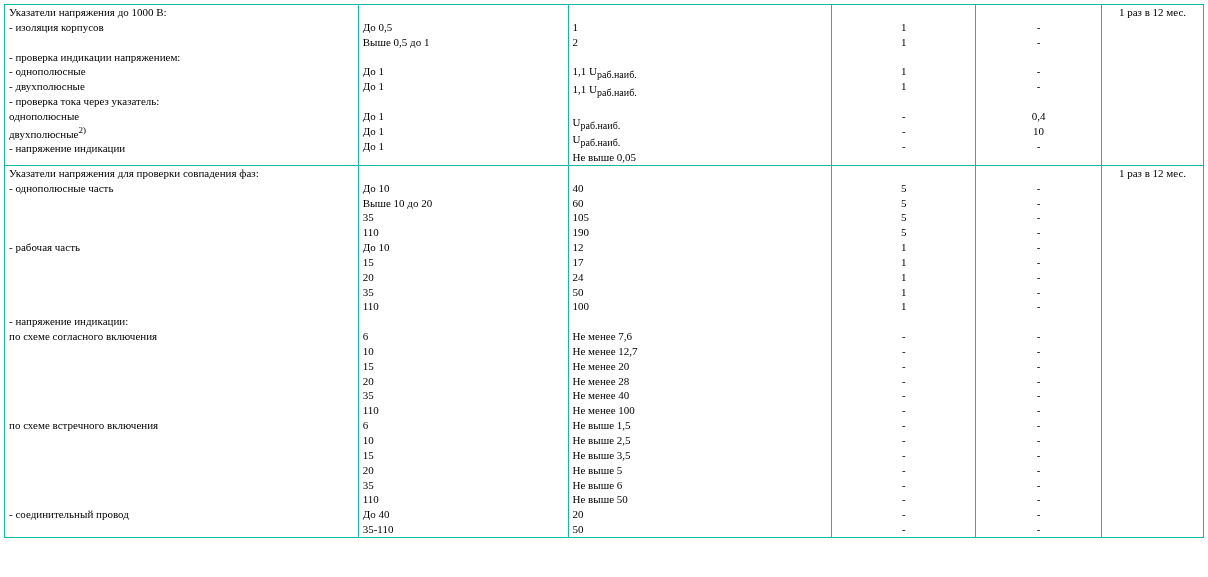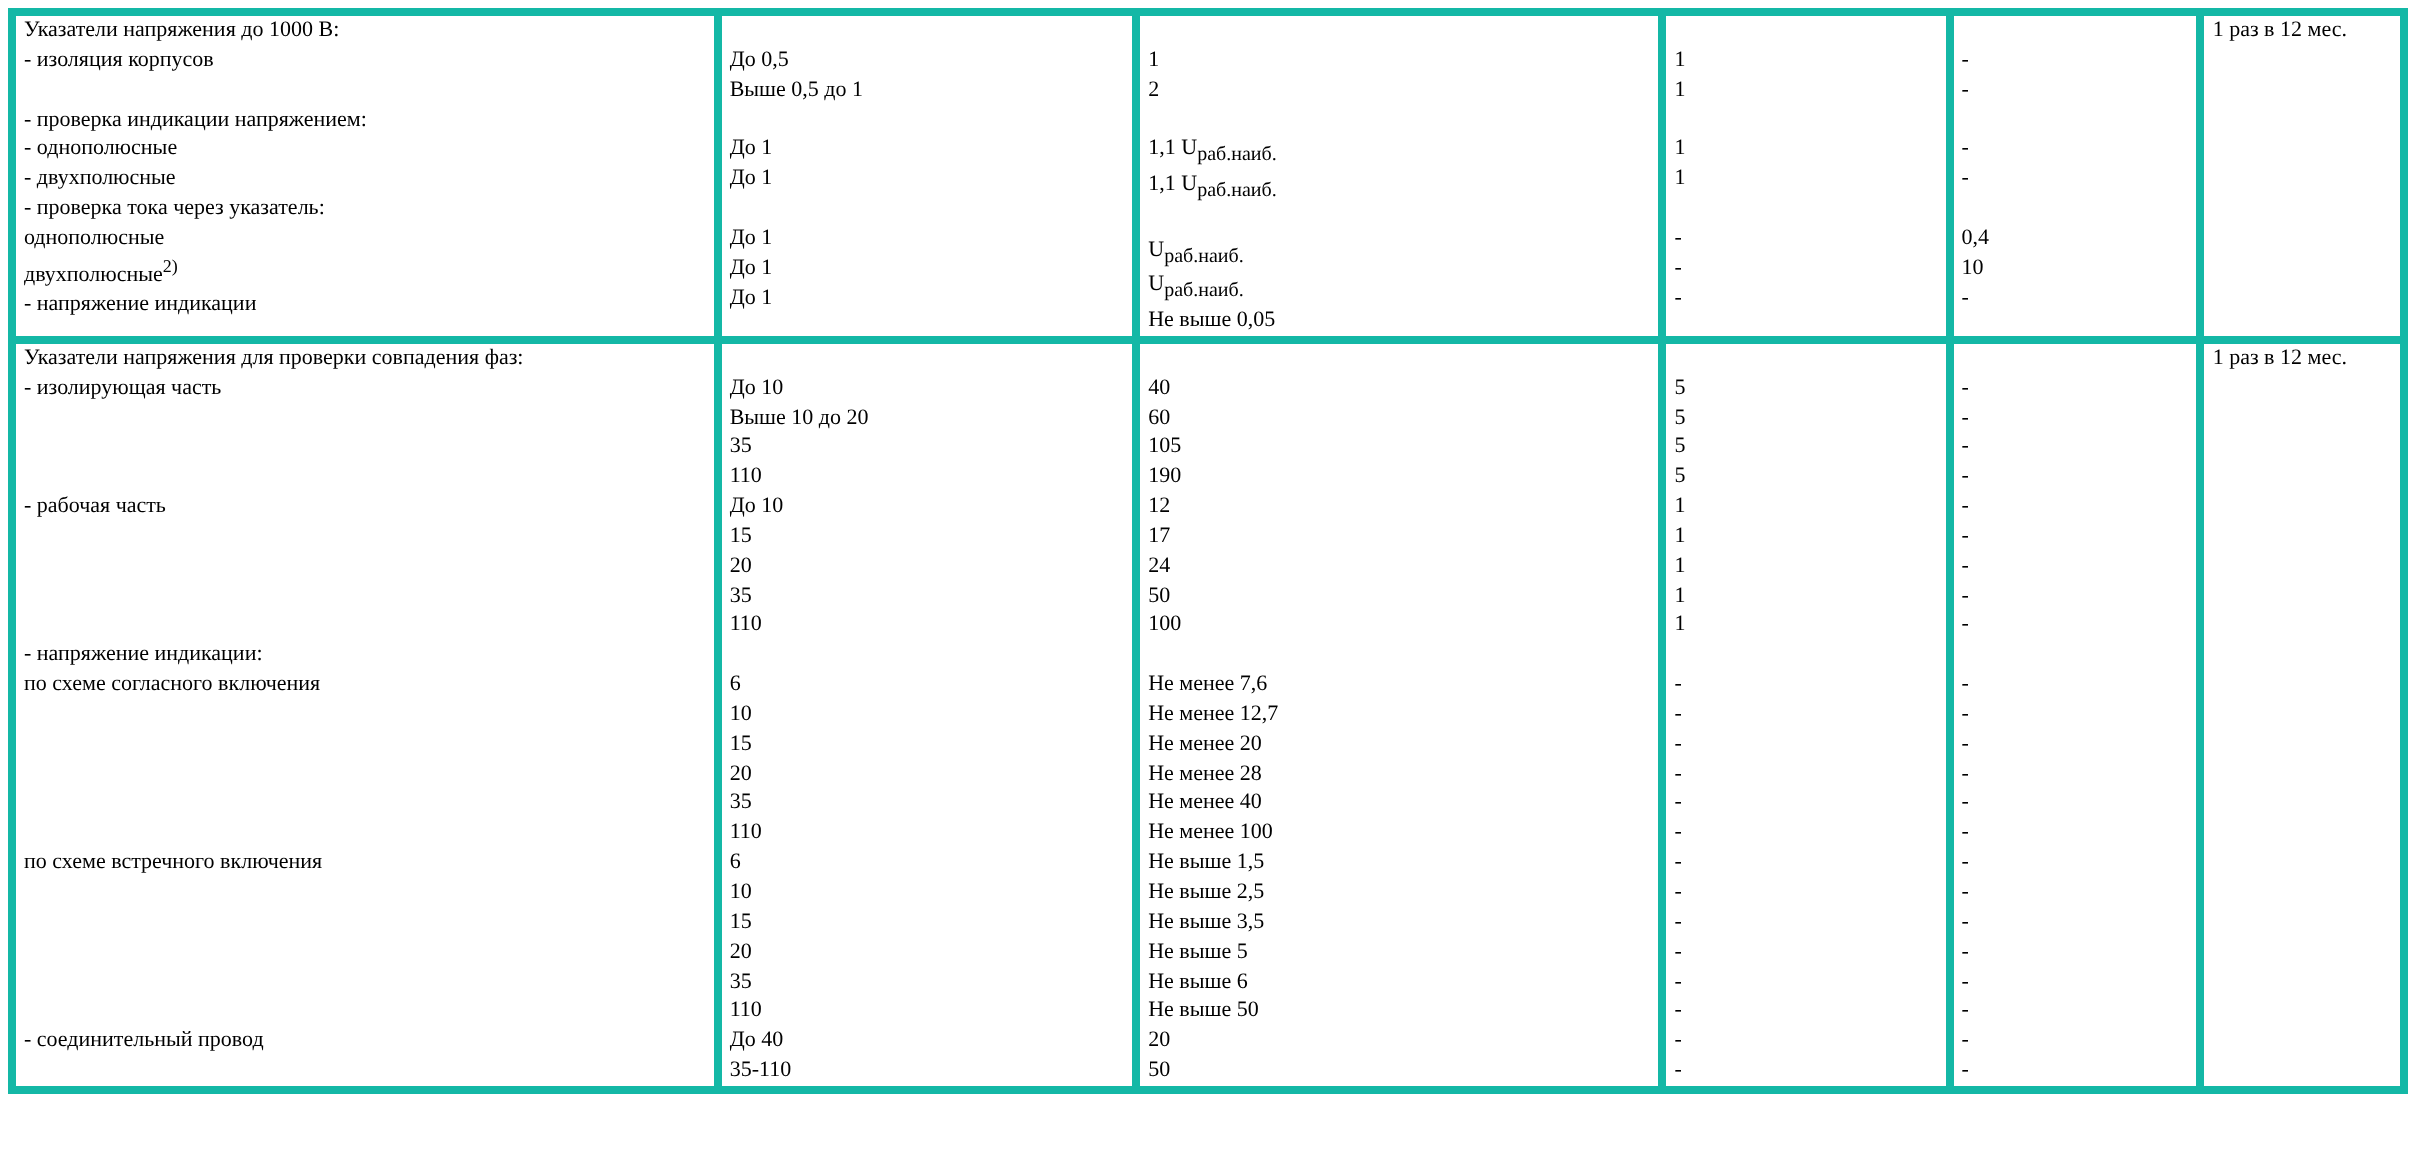--- a/index.html
+++ b/index.html
@@ -9,28 +9,28 @@
     font-size: 11px;
     color: #000;
     background: #fff;
   }
   table {
     border-collapse: collapse;
     width: 100%;
     table-layout: fixed;
   }
   td {
-    border: 4px solid #14b8a6;
+    border: 1px solid #14b8a6;
     padding: 0 4px;
     vertical-align: top;
     line-height: 1.35;
     overflow: hidden;
   }
   .nowrap { white-space: nowrap; }
-  .center { text-align: left; }
+  .center { text-align: center; }
   .line { display: block; min-height: 1.35em; }
   sub { font-size: 10px; }
   sup { font-size: 9px; }
 </style>
 </head>
 <body>
 
 <table>
   <colgroup>
     <col style="width:29.5%">
@@ -102,21 +102,21 @@
       <span class="line">0,4</span>
       <span class="line">10</span>
       <span class="line">-</span>
     </td>
     <td class="center nowrap">1 раз в 12 мес.</td>
   </tr>
 
   <tr>
     <td>
       <span class="line">Указатели напряжения для проверки совпадения фаз:</span>
-      <span class="line">- изолирующая часть</span>
+      <span class="line">- однополюсные часть</span>
       <span class="line"></span>
       <span class="line"></span>
       <span class="line"></span>
       <span class="line">- рабочая часть</span>
       <span class="line"></span>
       <span class="line"></span>
       <span class="line"></span>
       <span class="line"></span>
       <span class="line">- напряжение индикации:</span>
       <span class="line">по схеме согласного включения</span>

